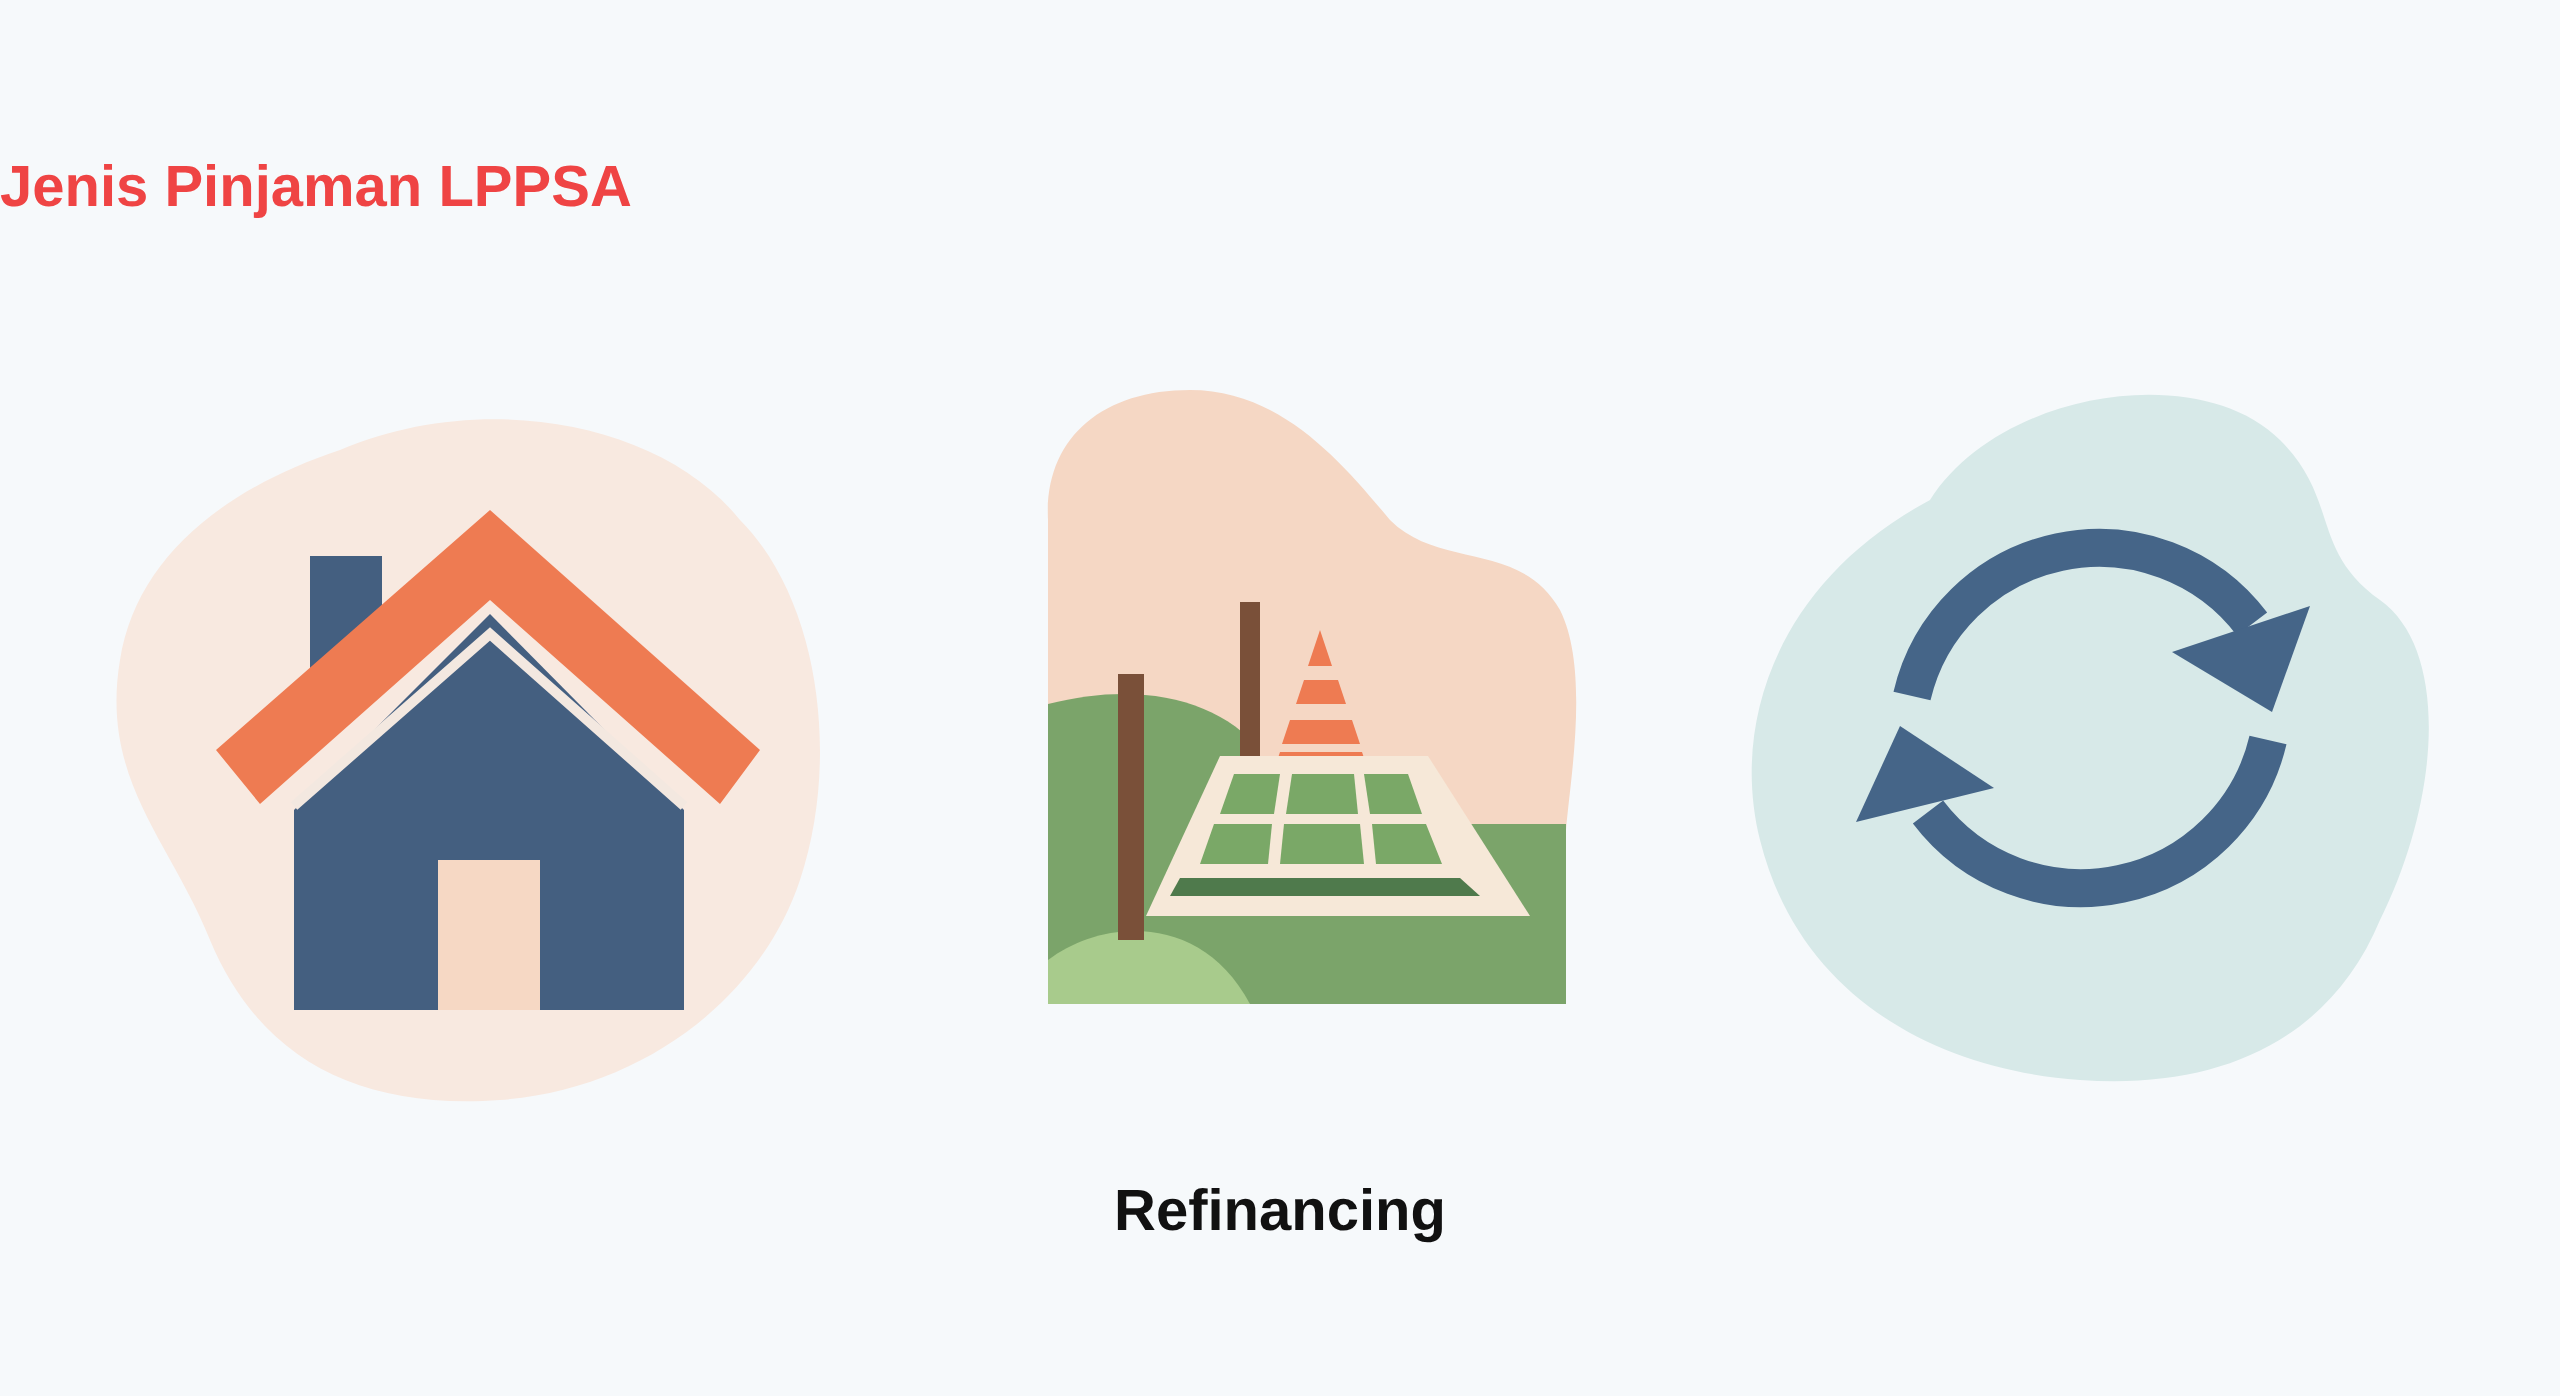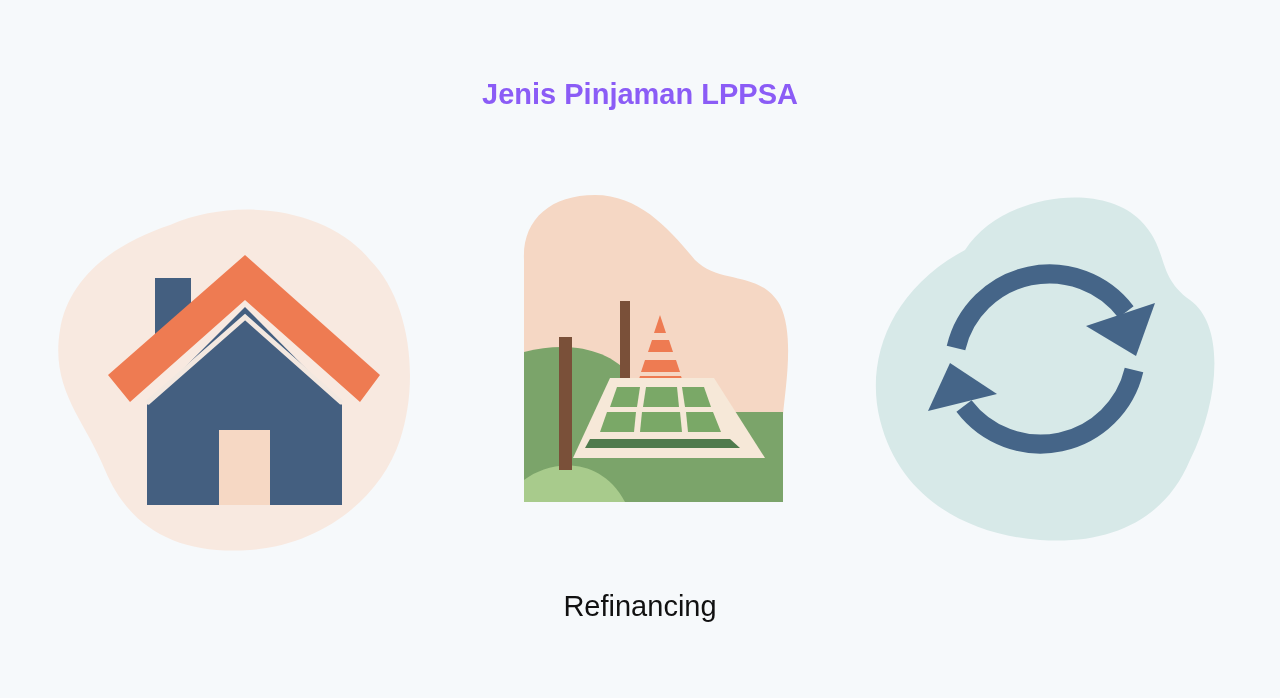--- a/index.html
+++ b/index.html
@@ -4,25 +4,25 @@
   <style>
     html, body { margin: 0; padding: 0; }
     body {
       width: 1280px; height: 698px;
       background: #f6f9fb;
       position: relative; overflow: hidden;
       font-family: "Liberation Sans", "DejaVu Sans", sans-serif;
     }
     .title {
       position: absolute; left: 0; width: 1280px; top: 78px;
-      text-align: center; font-size: 29px; font-weight: bold; color: #8b5cf6;
+      font-size: 29px; font-weight: bold; color: #ef4444;
     }
     .caption {
       position: absolute; left: 0; width: 1280px; top: 590px;
-      text-align: center; font-size: 29px; font-weight: normal; color: #111;
+      text-align: center; font-size: 29px; font-weight: bold; color: #111;
     }
     .panel { position: absolute; }
     .panel svg { display: block; }
   </style>
 </head>
 <body>
 
 <div class="title">Jenis Pinjaman LPPSA</div>
 
 <div class="panel" style="left:50px;top:200px;">

